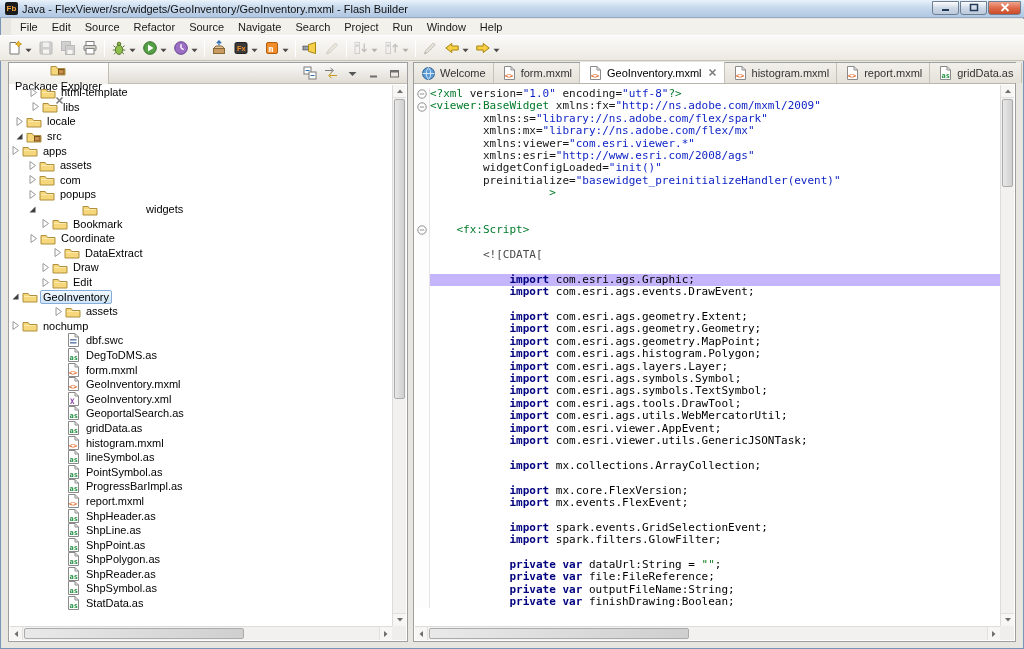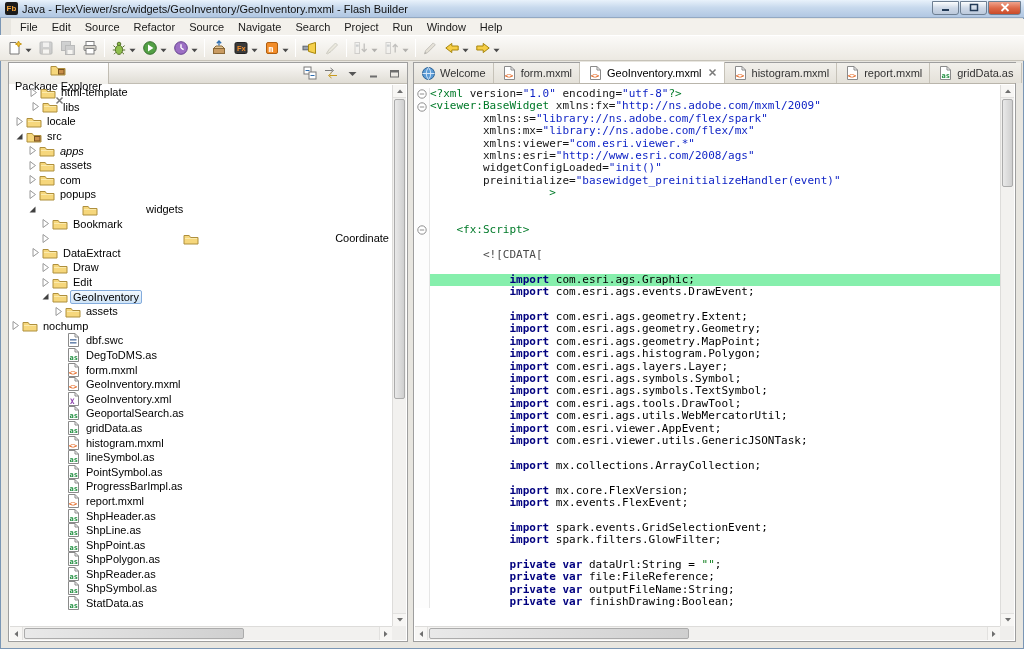--- a/index.html
+++ b/index.html
@@ -86,21 +86,21 @@
   .vscroll .sb-btn.down{bottom:0;border-top:1px solid #E2E1DF;}
   .hscroll .sb-btn{top:0;bottom:0;width:13px;}
   .hscroll .sb-btn.left{left:0;border-right:1px solid #E2E1DF;}
   .hscroll .sb-btn.right{right:0;border-left:1px solid #E2E1DF;}
   .sb-thumb{position:absolute;background:linear-gradient(90deg,#E9E9E9,#CFCFCF);
     border:1px solid #ABABAB;border-radius:2px;}
   .vscroll .sb-thumb{left:1px;right:1px;}
   .hscroll .sb-thumb{top:1px;bottom:1px;}
   .sb-corner{position:absolute;right:1px;bottom:1px;width:14px;height:14px;background:#EFEEEC;}
 </style>
-<style>.sg-t{color:#007A29;}.sg-a{color:#161616;font-style:normal;}.sg-s{color:#0A1FC4;}.sg-g{color:#138021;}.sg-k{color:#00007F;font-weight:bold;}.sg-p{color:#000000;}.sg-c{color:#4A4A4A;}.ctext.hl{background:#86efac;}</style></head>
+<style>.sg-t{color:#007A29;}.sg-a{color:#161616;font-style:normal;}.sg-s{color:#0A1FC4;}.sg-g{color:#138021;}.sg-k{color:#00007F;font-weight:bold;}.sg-p{color:#000000;}.sg-c{color:#4A4A4A;}.ctext.hl{background:#c4b5fd;}</style></head>
 <body>
 
 <div class="titlebar">
   <span class="app-icon">Fb</span>
   <span class="title-text">Java - FlexViewer/src/widgets/GeoInventory/GeoInventory.mxml - Flash Builder</span>
   <span class="win-buttons" id="win-buttons">
       <span class="winbtn">
         <svg width="10" height="9">
           <rect x="1" y="6" width="7" height="2" fill="#233B57"></rect>
         </svg>
@@ -377,21 +377,21 @@
             </svg>
           </span>
           <span class="ticon">
             <svg width="16" height="13">
               <path d="M1 3.5 L1 12 L15 12 L15 5.5 L7.6 5.5 L6.2 3.5 Z" fill="#F6D77C" stroke="#AE8F3D"></path>
               <rect x="8.5" y="6.5" width="5.5" height="4.5" fill="#C98F4B" stroke="#7A5320"></rect>
             </svg>
           </span>
           <span class="tlabel">src</span>
         </div>
-        <div class="trow" style="padding-left: 17px; font-style: italic;">
+        <div class="trow" style="">
           <span class="tarrow">
             <svg width="9" height="9">
               <path d="M2 0.5 L7.5 4.5 L2 8.5 Z" fill="#FFFFFF" stroke="#989898"></path>
             </svg>
           </span>
           <span class="ticon">
             <svg width="16" height="13">
               <path d="M1 3.5 L1 12 L15 12 L15 5.5 L7.6 5.5 L6.2 3.5 Z" fill="#F6D77C" stroke="#AE8F3D"></path>
               <path d="M2 6.5 L14 6.5" stroke="#FBEAAC"></path>
             </svg>
@@ -461,35 +461,35 @@
             </svg>
           </span>
           <span class="ticon">
             <svg width="16" height="13">
               <path d="M1 3.5 L1 12 L15 12 L15 5.5 L7.6 5.5 L6.2 3.5 Z" fill="#F6D77C" stroke="#AE8F3D"></path>
               <path d="M2 6.5 L14 6.5" stroke="#FBEAAC"></path>
             </svg>
           </span>
           <span class="tlabel">Bookmark</span>
         </div>
-        <div class="trow" style="padding-left: 30px; justify-content: space-between;">
+        <div class="trow" style="padding-left: 18px;">
           <span class="tarrow">
             <svg width="9" height="9">
               <path d="M2 0.5 L7.5 4.5 L2 8.5 Z" fill="#FFFFFF" stroke="#989898"></path>
             </svg>
           </span>
           <span class="ticon">
             <svg width="16" height="13">
               <path d="M1 3.5 L1 12 L15 12 L15 5.5 L7.6 5.5 L6.2 3.5 Z" fill="#F6D77C" stroke="#AE8F3D"></path>
               <path d="M2 6.5 L14 6.5" stroke="#FBEAAC"></path>
             </svg>
           </span>
           <span class="tlabel">Coordinate</span>
         </div>
-        <div class="trow" style="padding-left: 20px;">
+        <div class="trow" style="padding-left: 30px; margin-left: 12px;">
           <span class="tarrow">
             <svg width="9" height="9">
               <path d="M2 0.5 L7.5 4.5 L2 8.5 Z" fill="#FFFFFF" stroke="#989898"></path>
             </svg>
           </span>
           <span class="ticon">
             <svg width="16" height="13">
               <path d="M1 3.5 L1 12 L15 12 L15 5.5 L7.6 5.5 L6.2 3.5 Z" fill="#F6D77C" stroke="#AE8F3D"></path>
               <path d="M2 6.5 L14 6.5" stroke="#FBEAAC"></path>
             </svg>
@@ -517,21 +517,21 @@
             </svg>
           </span>
           <span class="ticon">
             <svg width="16" height="13">
               <path d="M1 3.5 L1 12 L15 12 L15 5.5 L7.6 5.5 L6.2 3.5 Z" fill="#F6D77C" stroke="#AE8F3D"></path>
               <path d="M2 6.5 L14 6.5" stroke="#FBEAAC"></path>
             </svg>
           </span>
           <span class="tlabel">Edit</span>
         </div>
-        <div class="trow" style="padding-left: 30px;">
+        <div class="trow" style="">
           <span class="tarrow">
             <svg width="9" height="9">
               <path d="M7.5 1.5 L7.5 7.5 L1.5 7.5 Z" fill="#404040"></path>
             </svg>
           </span>
           <span class="ticon">
             <svg width="16" height="13">
               <path d="M1 3.5 L1 12 L15 12 L15 5.5 L7.6 5.5 L6.2 3.5 Z" fill="#F6D77C" stroke="#AE8F3D"></path>
               <path d="M2 6.5 L14 6.5" stroke="#FBEAAC"></path>
             </svg>

